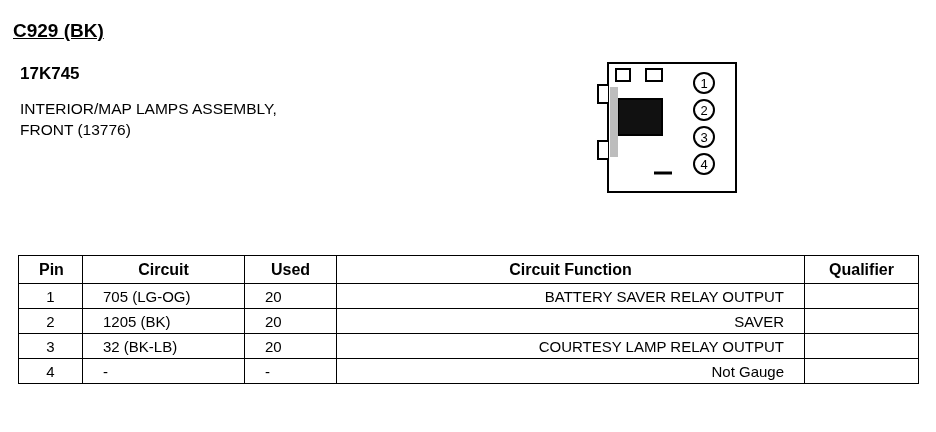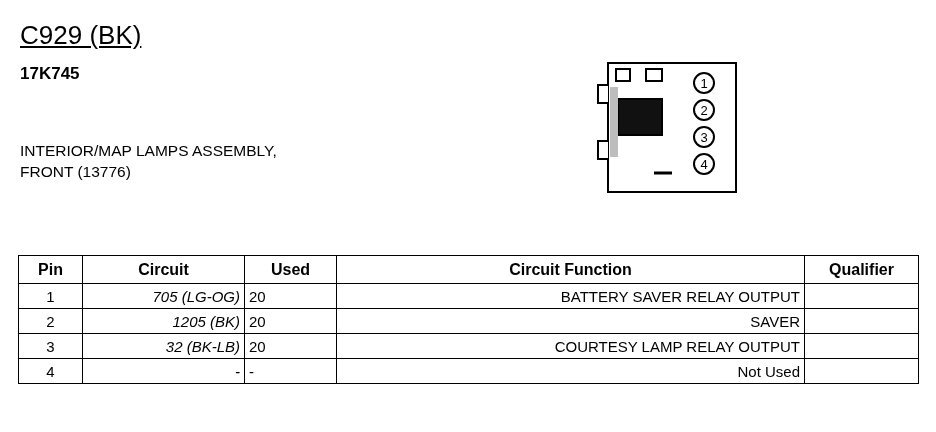--- a/index.html
+++ b/index.html
@@ -12,42 +12,41 @@
     height: 432px;
     position: relative;
     font-family: "Liberation Sans", sans-serif;
     color: #000000;
     overflow: hidden;
   }
 
   
   #connector-id {
     position: absolute;
-    left: 20px;
+    left: 13px;
     top: 20px;
-    font-size: 26px;
-    font-weight: normal;
+    font-size: 19px;
+    font-weight: bold;
     text-decoration: underline;
     letter-spacing: 0px;
   }
   #part-number {
     position: absolute;
     left: 20px;
     top: 64px;
     font-size: 17px;
     font-weight: bold;
   }
   #description {
     position: absolute;
     left: 20px;
     top: 98px;
     font-size: 15.5px;
     line-height: 21px;
     white-space: pre-line;
-    margin-top: 42px;
   }
 
   
   #connector-drawing {
     position: absolute;
     left: 596px;
     top: 55px;
     width: 160px;
     height: 145px;
   }
@@ -58,31 +57,31 @@
     left: 18px;
     top: 255px;
     width: 900px;
     border-collapse: collapse;
     table-layout: fixed;
   }
   #pin-table th, #pin-table td {
     border: 1px solid #000000;
     font-size: 15px;
     height: 25px;
-    padding: 0 4px;
+    padding: 0 20px;
     box-sizing: border-box;
   }
   #pin-table thead th {
     font-size: 16px;
     font-weight: bold;
     text-align: center;
     height: 28px;
   }
   #pin-table tbody td.c-pin { text-align: center; }
-  #pin-table tbody td.c-circuit { text-align: right; font-style: italic; }
+  #pin-table tbody td.c-circuit { text-align: left; }
   #pin-table tbody td.c-gauge { text-align: left; }
   #pin-table tbody td.c-function { text-align: right; padding-left: 6px; }
   #pin-table tbody td.c-qualifier { text-align: left; }
 
   .col-pin { width: 64px; }
   .col-circuit { width: 162px; }
   .col-gauge { width: 92px; }
   .col-function { width: 468px; }
   .col-qualifier { width: 114px; }
 </style>
@@ -160,17 +159,17 @@
       <td class="c-pin">3</td>
       <td class="c-circuit">32 (BK-LB)</td>
       <td class="c-gauge">20</td>
       <td class="c-function">COURTESY LAMP RELAY OUTPUT</td>
       <td class="c-qualifier"></td>
     </tr>
     <tr>
       <td class="c-pin">4</td>
       <td class="c-circuit">-</td>
       <td class="c-gauge">-</td>
-      <td class="c-function">Not Used</td>
+      <td class="c-function">Not Gauge</td>
       <td class="c-qualifier"></td>
     </tr>
   </tbody>
 </table>
 
 </body></html>

